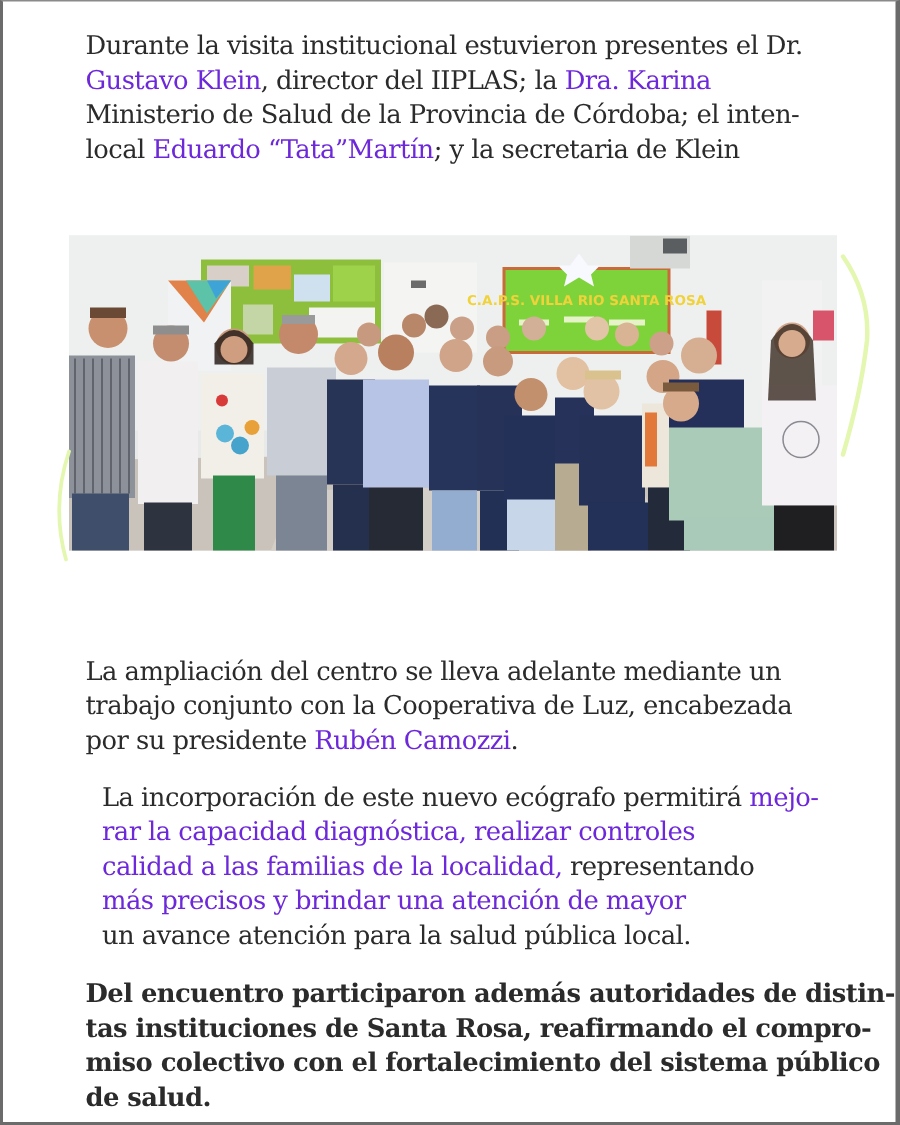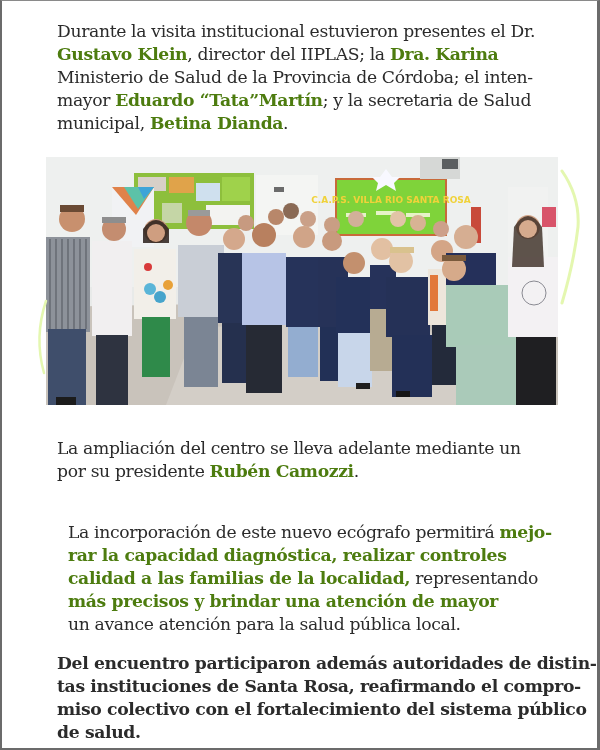--- a/index.html
+++ b/index.html
@@ -13,44 +13,43 @@
     border-bottom: 2px solid #6b6b6b;
     background: #ffffff;
   }
   .para {
     position: absolute; left: 55px;
     font-family: "DejaVu Serif", "Liberation Serif", serif;
     font-size: 17.2px; line-height: 23px; color: #2b2b2b;
     letter-spacing: -0.35px;
   }
   .para .line { display: block; white-space: nowrap; }
-  .para b { font-weight: bold; color: #4d7c0f; }
+  .para b { font-weight: normal; color: #6d28d9; }
   #p1 { top: 19px; }
   #p2 { top: 436px; }
   #p3 { top: 520px; margin-left: 11px; }
   #p4 { top: 651px; font-weight: bold; }
 
   
   .photo {
-    position: absolute; left: 44px; top: 156px; width: 512px; height: 248px;
+    position: absolute; left: 44px; top: 156px; width: 512px; height: 210px;
     overflow: hidden; background: #e9ebea;
   }
   .deco-curve { position: absolute; pointer-events: none; }
 </style>
 </head>
 <body>
 
 <div class="frame">
 
   <div class="para" id="p1">
       <span class="line"><span>Durante la visita institucional estuvieron presentes el Dr.</span></span>
       <span class="line"><b>Gustavo Klein</b><span>, director del IIPLAS; la </span><b>Dra. Karina</b></span>
       <span class="line"><span>Ministerio de Salud de la Provincia de Córdoba; el inten-</span></span>
-      <span class="line"><span>mayor </span><b>Eduardo “Tata”Martín</b><span>; y la secretaria de Salud</span></span>
-      <span class="line"><span>municipal, </span><b>Betina Dianda</b><span>.</span></span>
+      <span class="line"><span>local </span><b>Eduardo “Tata”Martín</b><span>; y la secretaria de Klein</span></span>
     </div>
 
   <div class="photo">
     <svg width="512" height="248" viewBox="0 0 512 248">
 
       <rect x="0" y="0" width="512" height="248" fill="#e8eae9"></rect>
       <rect x="0" y="0" width="512" height="130" fill="#eef0ef"></rect>
 
       <polygon points="0,150 512,140 512,248 0,248" fill="#c9c3bb"></polygon>
       <polygon points="150,170 380,165 420,248 120,248" fill="#d3cec7"></polygon>
@@ -188,20 +187,21 @@
 
   <svg class="deco-curve" style="left:556px; top:166px;" width="28" height="140" viewBox="0 0 28 140">
     <path d="M4,4 Q22,30 20,60 Q16,95 4,136" fill="none" stroke="#e4f7b0" stroke-width="3" stroke-linecap="round"></path>
   </svg>
   <svg class="deco-curve" style="left:28px; top:296px;" width="20" height="80" viewBox="0 0 20 80">
     <path d="M16,4 Q4,40 14,76" fill="none" stroke="#e4f7b0" stroke-width="2.5" stroke-linecap="round"></path>
   </svg>
 
   <div class="para" id="p2">
       <span class="line"><span>La ampliación del centro se lleva adelante mediante un</span></span>
+      <span class="line"><span>trabajo conjunto con la Cooperativa de Luz, encabezada</span></span>
       <span class="line"><span>por su presidente </span><b>Rubén Camozzi</b><span>.</span></span>
     </div>
   <div class="para" id="p3">
       <span class="line"><span>La incorporación de este nuevo ecógrafo permitirá </span><b>mejo-</b></span>
       <span class="line"><b>rar la capacidad diagnóstica, realizar controles</b></span>
       <span class="line"><b>calidad a las familias de la localidad,</b><span> representando</span></span>
       <span class="line"><b>más precisos y brindar una atención de mayor</b></span>
       <span class="line"><span>un avance atención para la salud pública local.</span></span>
     </div>
   <div class="para" id="p4">

